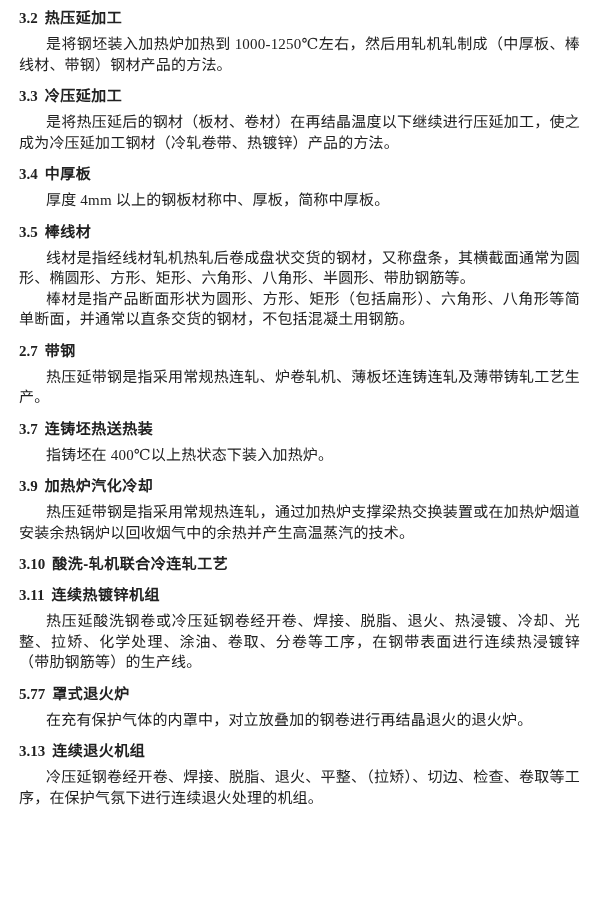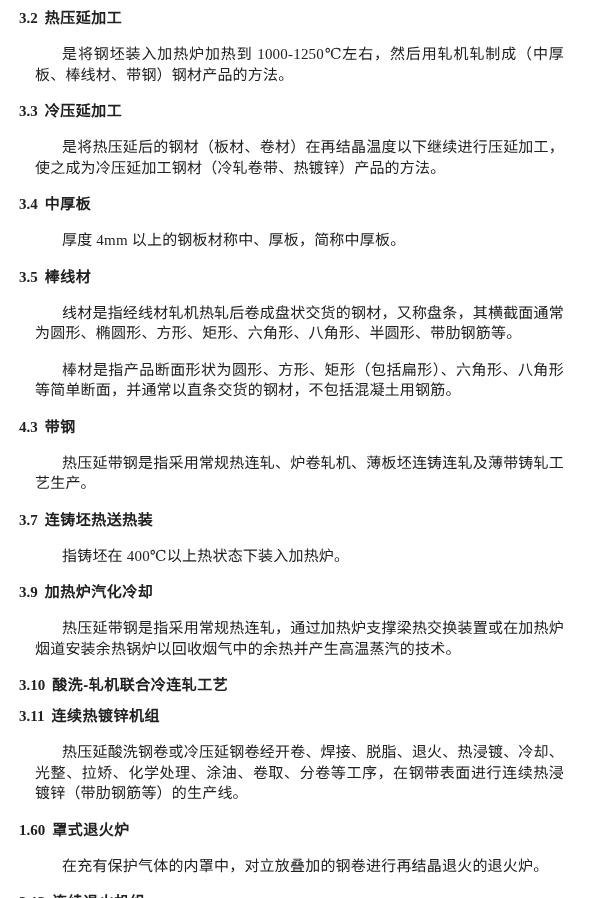--- a/index.html
+++ b/index.html
@@ -33,21 +33,21 @@
   }
   .sec-number {
     font-family: "Liberation Serif", "DejaVu Serif", serif;
     margin-right: 7px;
   }
   .sec-title {
     font-family: "Liberation Sans", "DejaVu Sans", sans-serif;
     letter-spacing: 0.5px;
   }
   .para {
-    margin: 16px;
+    margin: 0;
     font-size: 15px;
     line-height: 20.5px;
     text-indent: 1.8em;
     text-align: justify;
     text-justify: inter-character;
     letter-spacing: 0.2px;
   }
 </style>
 </head>
 <body style="background: rgb(255, 255, 255); color: rgb(33, 33, 33);">
@@ -77,21 +77,21 @@
   <section class="sec">
     <h3 class="sec-heading">
       <span class="sec-number">3.5</span><span class="sec-title">棒线材</span>
     </h3>
   <p class="para">线材是指经线材轧机热轧后卷成盘状交货的钢材，又称盘条，其横截面通常为圆形、椭圆形、方形、矩形、六角形、八角形、半圆形、带肋钢筋等。</p>
       <p class="para">棒材是指产品断面形状为圆形、方形、矩形（包括扁形）、六角形、八角形等简单断面，并通常以直条交货的钢材，不包括混凝土用钢筋。</p>
     </section>
 
   <section class="sec">
     <h3 class="sec-heading">
-      <span class="sec-number">4.3</span><span class="sec-title">带钢</span>
+      <span class="sec-number">2.7</span><span class="sec-title">带钢</span>
     </h3>
   <p class="para">热压延带钢是指采用常规热连轧、炉卷轧机、薄板坯连铸连轧及薄带铸轧工艺生产。</p>
     </section>
 
   <section class="sec">
     <h3 class="sec-heading">
       <span class="sec-number">3.7</span><span class="sec-title">连铸坯热送热装</span>
     </h3>
   <p class="para">指铸坯在 400℃以上热状态下装入加热炉。</p>
     </section>
@@ -112,21 +112,21 @@
 
   <section class="sec">
     <h3 class="sec-heading">
       <span class="sec-number">3.11</span><span class="sec-title">连续热镀锌机组</span>
     </h3>
   <p class="para">热压延酸洗钢卷或冷压延钢卷经开卷、焊接、脱脂、退火、热浸镀、冷却、光整、拉矫、化学处理、涂油、卷取、分卷等工序，在钢带表面进行连续热浸镀锌（带肋钢筋等）的生产线。</p>
     </section>
 
   <section class="sec">
     <h3 class="sec-heading">
-      <span class="sec-number">1.60</span><span class="sec-title">罩式退火炉</span>
+      <span class="sec-number">5.77</span><span class="sec-title">罩式退火炉</span>
     </h3>
   <p class="para">在充有保护气体的内罩中，对立放叠加的钢卷进行再结晶退火的退火炉。</p>
     </section>
 
   <section class="sec">
     <h3 class="sec-heading">
       <span class="sec-number">3.13</span><span class="sec-title">连续退火机组</span>
     </h3>
   <p class="para">冷压延钢卷经开卷、焊接、脱脂、退火、平整、（拉矫）、切边、检查、卷取等工序，在保护气氛下进行连续退火处理的机组。</p>
     </section>

